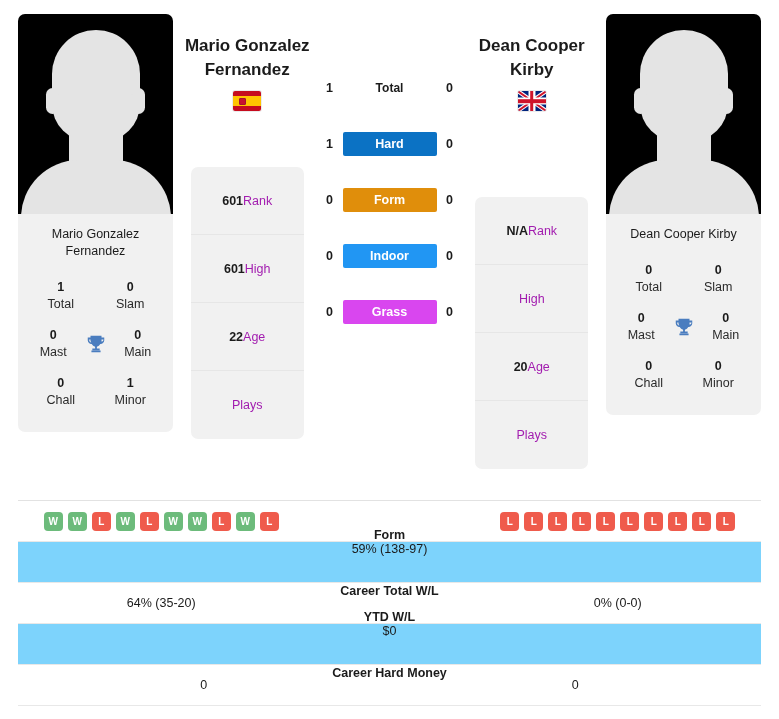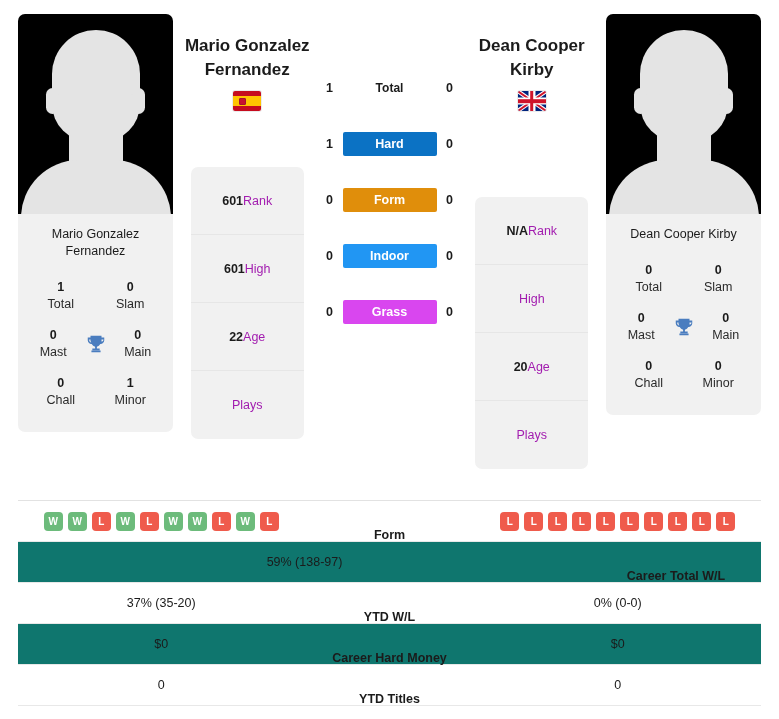--- a/index.html
+++ b/index.html
@@ -240,21 +240,21 @@
     right: 18px;
     top: 500px;
     border-top: 1px solid #e2e2e2;
   }
   .stat-row {
     display: flex;
     align-items: center;
     height: 41px;
     border-bottom: 1px solid #e8e8e8;
   }
-  .stat-row.shaded { background: #0f766e; }
+  .stat-row.shaded { background: #7dd3fc; flex-direction: column; }
   .stat-left, .stat-right {
     flex: 1 1 0;
     display: flex;
     align-items: center;
     justify-content: center;
     font-size: 12.5px;
     color: #1b1b1b;
   }
   .stat-mid {
     flex: 0 0 170px;
@@ -506,32 +506,31 @@
           </div>
       </div>
     </div>
 
     <div class="stat-row shaded">
       <div class="stat-left">59% (138-97)</div>
       <div class="stat-mid">Career Total W/L</div>
     </div>
 
     <div class="stat-row">
-      <div class="stat-left">37% (35-20)</div>
+      <div class="stat-left">64% (35-20)</div>
       <div class="stat-mid">YTD W/L</div>
       <div class="stat-right">0% (0-0)</div>
     </div>
 
     <div class="stat-row shaded">
       <div class="stat-left">$0</div>
       <div class="stat-mid">Career Hard Money</div>
       <div class="stat-right">$0</div>
     </div>
 
     <div class="stat-row">
       <div class="stat-left">0</div>
-      <div class="stat-mid">YTD Titles</div>
       <div class="stat-right">0</div>
     </div>
 
   </div>
 
 </div>
 
 </body></html>

